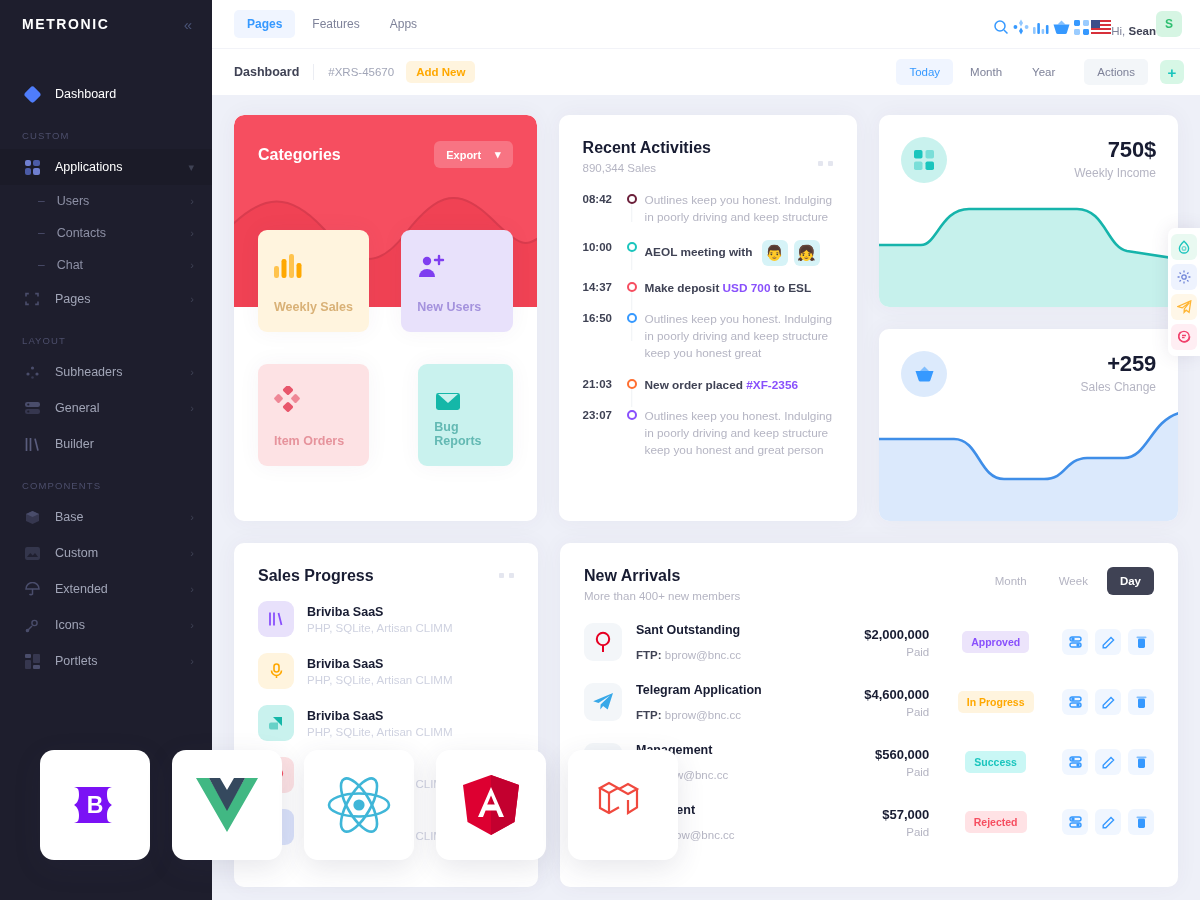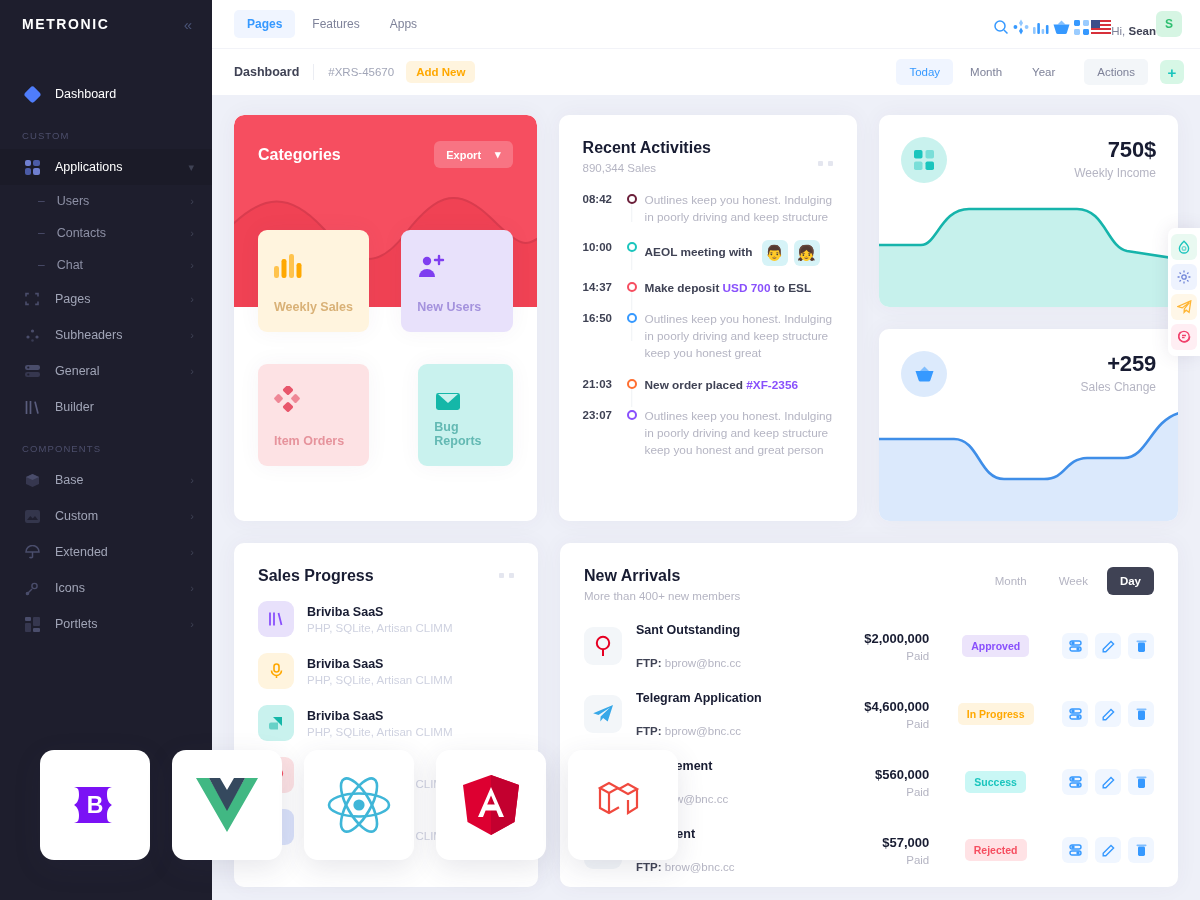--- a/index.html
+++ b/index.html
@@ -147,21 +147,21 @@
   
   .na-card { flex:1; height:344px; padding:24px 24px 0 24px; position:relative; overflow:hidden;}
   .na-head { display:flex; align-items:flex-start; }
   .na-tabs { margin-left:auto; display:flex; align-items:center; gap:6px; }
   .na-tab { font-size:11.5px; color:#b5b5c3; padding:8px 13px; border-radius:6px;}
   .na-tab.active { background:#3f4254; color:#fff; font-weight:700;}
   .na-row { display:flex; align-items:center; padding:11px 0; gap:14px;}
   .na-logo { width:38px; height:38px; border-radius:9px; background:#f3f6f9; display:flex; align-items:center; justify-content:center; flex:0 0 38px;}
   .na-info { width:200px; }
   .na-title { font-size:12.5px; font-weight:700; color:#181c32;}
-  .na-ftp { font-size:11.5px; color:#b5b5c3; margin-top:20px;}
+  .na-ftp { font-size:11.5px; color:#b5b5c3; margin-top:12px;}
   .na-ftp b { color:#3f4254; font-weight:700;}
   .na-amt { width:120px; text-align:right;}
   .na-amt .v { font-size:13px; font-weight:700; color:#181c32;}
   .na-amt .p { font-size:11.5px; color:#b5b5c3; margin-top:4px;}
   .na-badge-wrap { width:120px; display:flex; justify-content:center;}
   .badge { font-size:10.5px; font-weight:600; padding:5px 9px; border-radius:5px;}
   .b-approved { background:#ece4fb; color:#8950fc;}
   .b-progress { background:#fff4de; color:#ffa800;}
   .b-success  { background:#c9f7f5; color:#1bc5bd;}
   .b-rejected { background:#ffe2e5; color:#f64e60;}
@@ -237,20 +237,21 @@
       <div class="side-item">
         <span class="ico">
           <svg width="14" height="14" viewBox="0 0 14 14" fill="none" stroke="#4a4d6b" stroke-width="1.6">
             <path d="M1 4.5V1.6h2.8M10.2 1.6H13v2.9M13 9.5v2.9h-2.8M3.8 12.4H1V9.5"></path>
           </svg>
         </span>
         <span class="lbl">Pages</span>
         <span class="arrow">›</span>
       </div>
 
+      <div class="side-section">LAYOUT</div>
 
       <div class="side-item">
         <span class="ico">
           <svg width="15" height="15" viewBox="0 0 15 15" fill="#4a4d6b">
             <circle cx="7.5" cy="3" r="1.6"></circle>
               <circle cx="3" cy="9" r="1.6"></circle>
               <circle cx="12" cy="9" r="1.6"></circle>
               <circle cx="7.5" cy="12.5" r="1.3" opacity=".6"></circle>
           </svg>
         </span>

